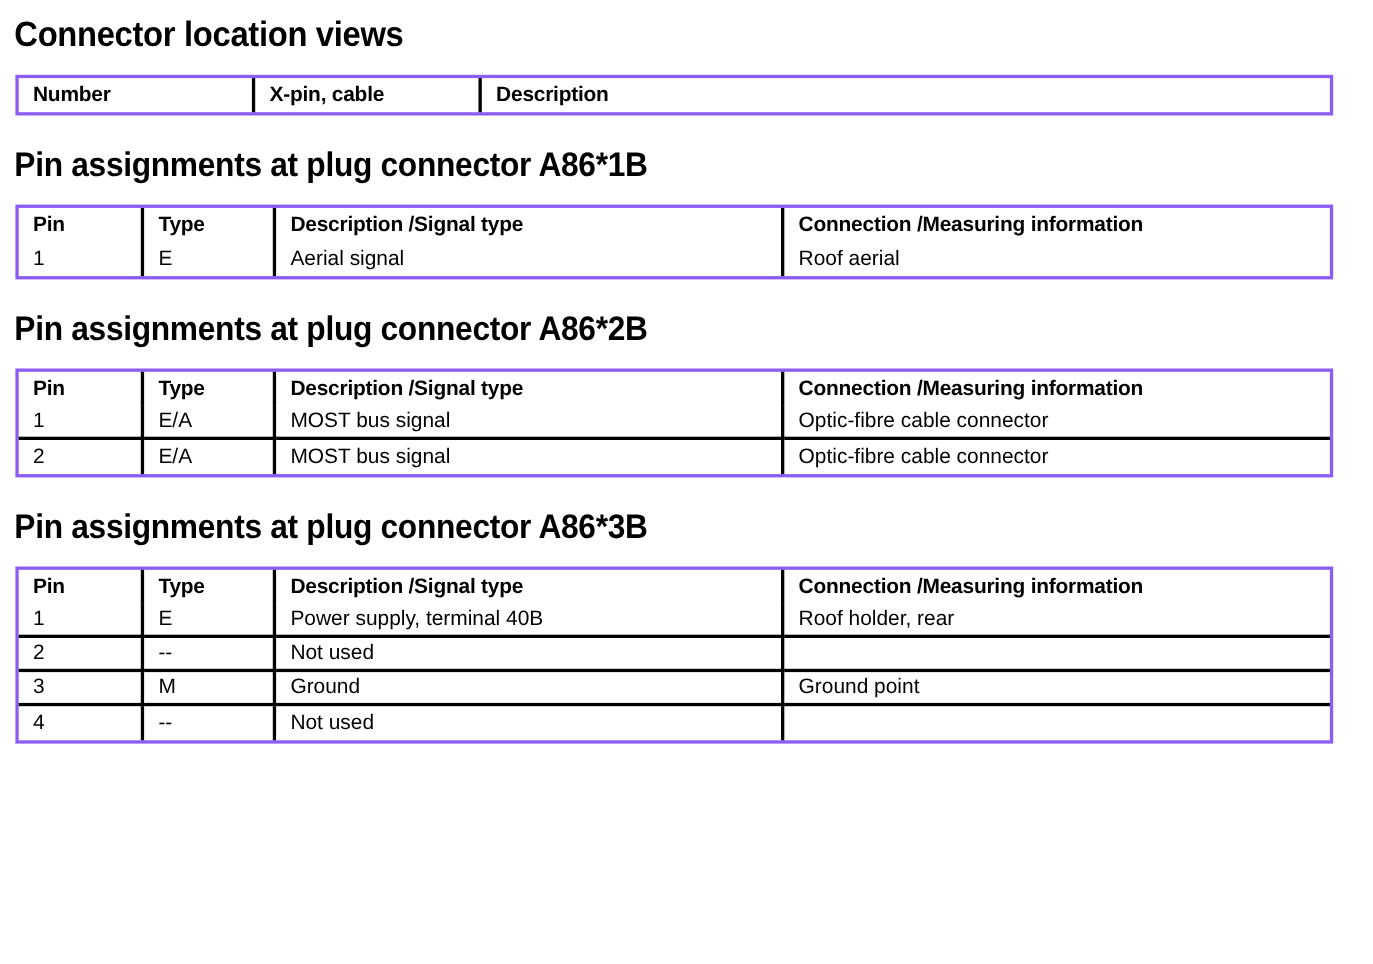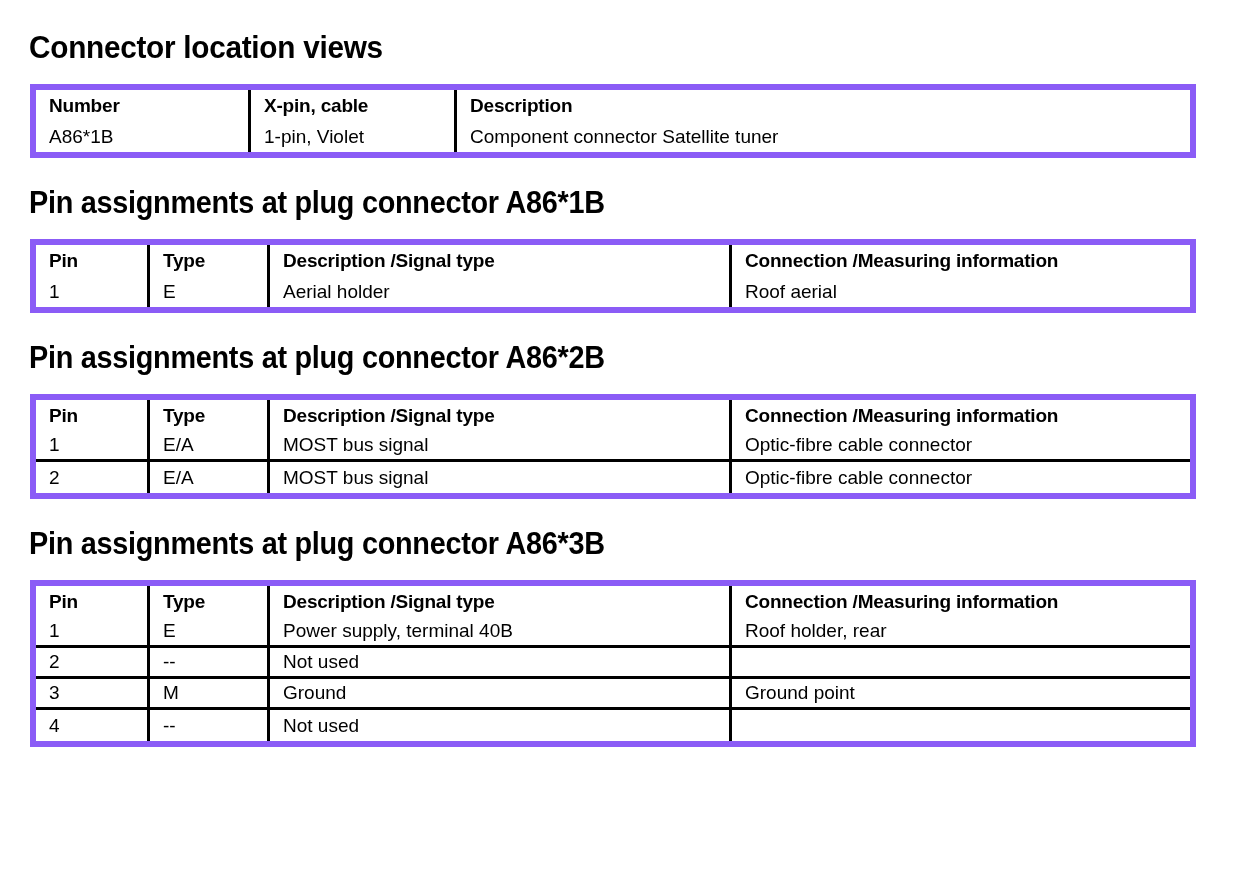--- a/index.html
+++ b/index.html
@@ -14,21 +14,21 @@
     height: 876px;
     font-family: "Liberation Sans", sans-serif;
     color: #000000;
     overflow: hidden;
   }
 
   .page {
     position: relative;
     width: 1248px;
     height: 804px;
-    padding: 16px;
+    padding: 0;
   }
 
   
   .heading {
     font-family: "Liberation Sans", sans-serif;
     font-weight: bold;
     font-size: 31px;
     line-height: 34px;
     letter-spacing: -0.3px;
     color: #000000;
@@ -42,21 +42,21 @@
 
   
   .tbl-wrap {
     padding: 0 36px 0 14px;
   }
   table.doc-table {
     width: 100%;
     border-collapse: separate;
     border-spacing: 0;
     table-layout: fixed;
-    border: 6px solid #8b5cf6;
+    border: 3px solid #8b5cf6;
     background: #ffffff;
   }
   table.doc-table td,
   table.doc-table th {
     border-right: 3px solid #000000;
     border-bottom: 3px solid #000000;
     padding: 2px 0 3px 13px;
     text-align: left;
     vertical-align: middle;
     height: 31px;
@@ -116,25 +116,20 @@
         <col class="col-loc-desc">
       </colgroup>
       <thead>
         <tr>
           <th>Number</th>
           <th>X-pin, cable</th>
           <th>Description</th>
         </tr>
       </thead>
       <tbody>
-        <tr>
-          <td>A86*1B</td>
-          <td>1-pin, Violet</td>
-          <td>Component connector Satellite tuner</td>
-        </tr>
       </tbody>
     </table>
   </div>
 
   <div class="gap-before-heading"></div>
 
   <h2 class="heading">Pin assignments at plug connector A86*1B</h2>
   <div class="gap-after-heading"></div>
 
   <div class="tbl-wrap">
@@ -150,21 +145,21 @@
           <th>Pin</th>
           <th>Type</th>
           <th>Description /Signal type</th>
           <th>Connection /Measuring information</th>
         </tr>
       </thead>
       <tbody>
         <tr>
           <td>1</td>
           <td>E</td>
-          <td>Aerial holder</td>
+          <td>Aerial signal</td>
           <td>Roof aerial</td>
         </tr>
       </tbody>
     </table>
   </div>
 
   <div class="gap-before-heading"></div>
 
   <h2 class="heading">Pin assignments at plug connector A86*2B</h2>
   <div class="gap-after-heading"></div>

